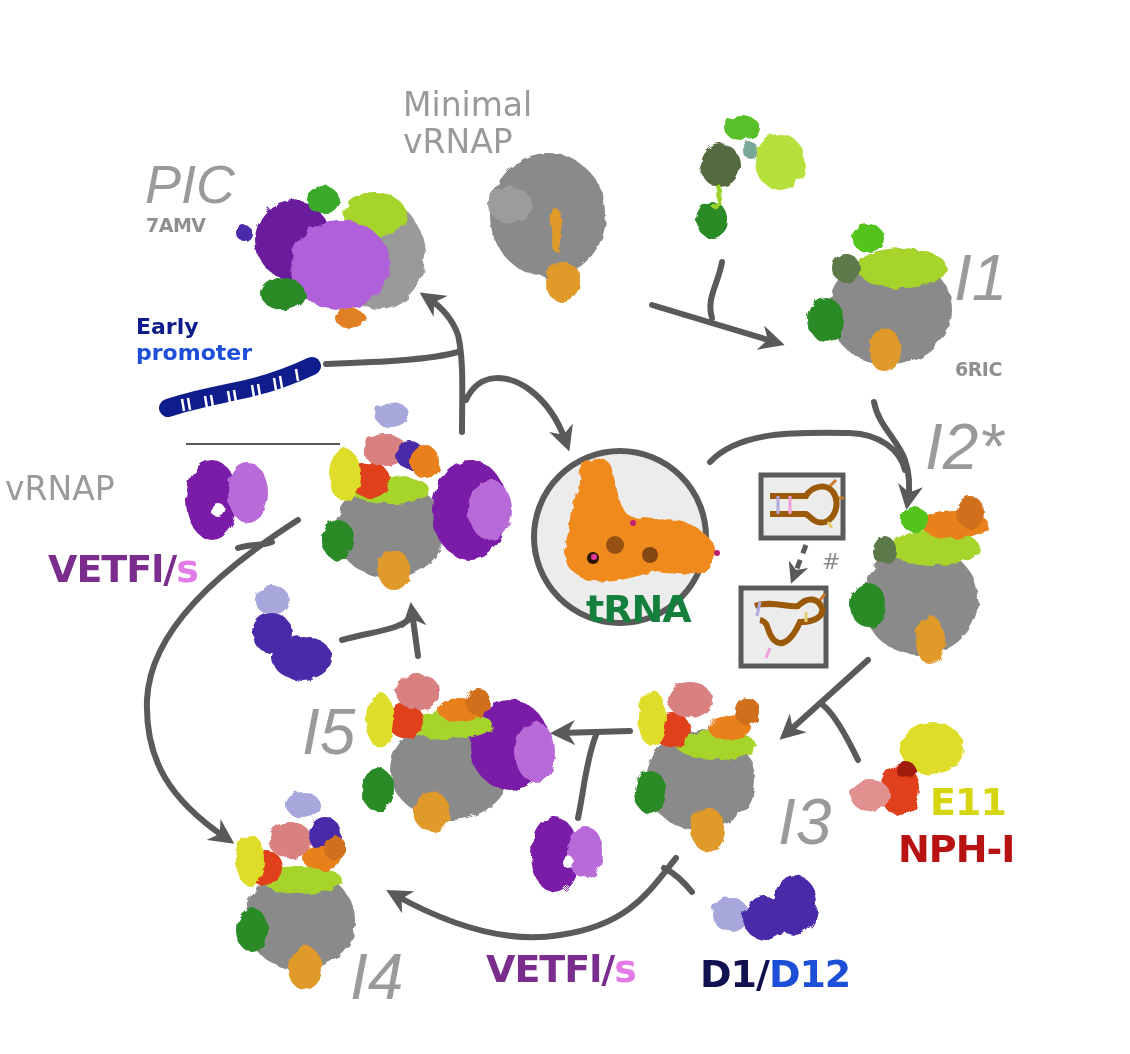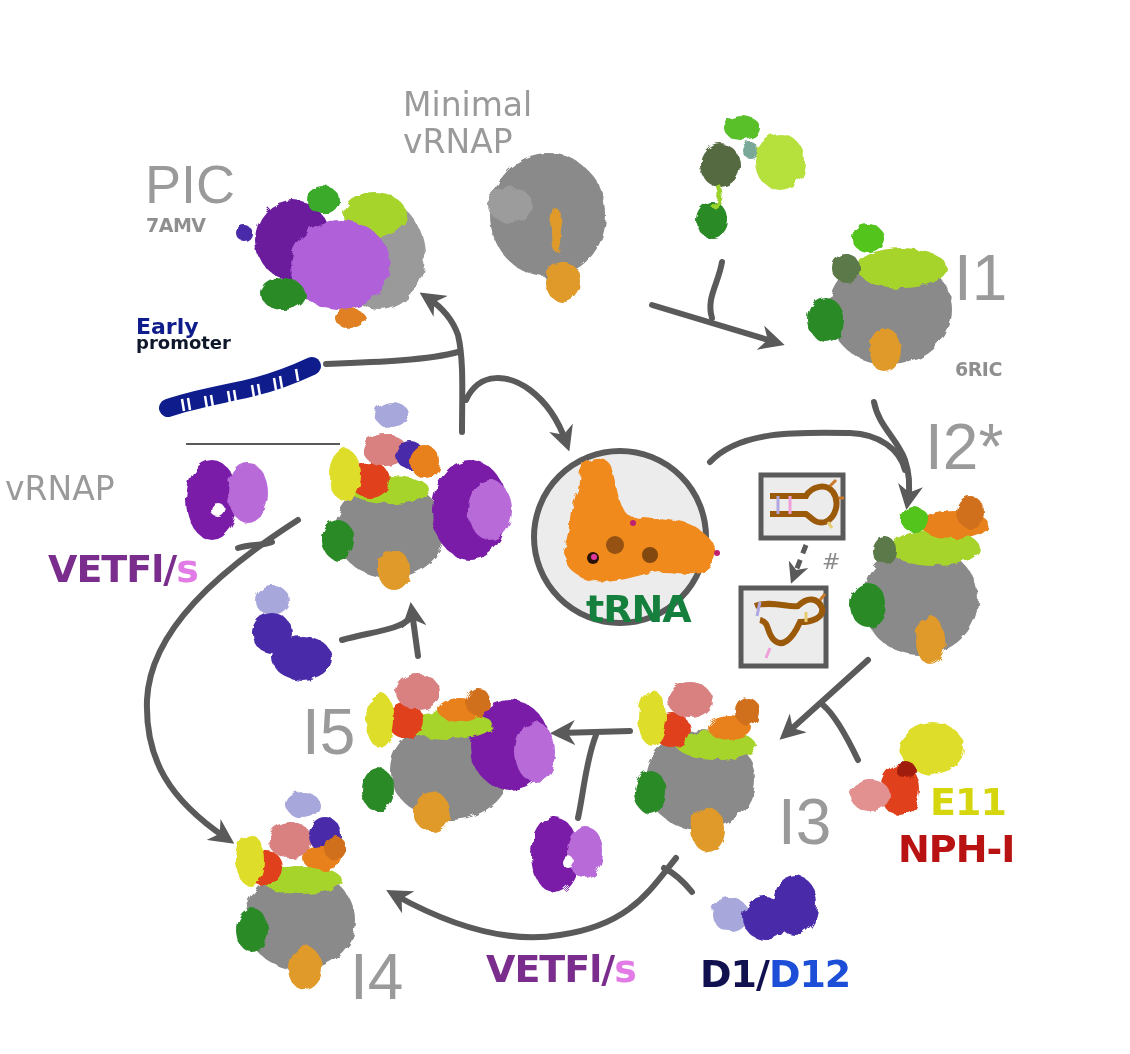--- a/index.html
+++ b/index.html
@@ -1,20 +1,20 @@
 <!DOCTYPE html>
 <html><head>
 <meta charset="utf-8">
 <style>
   html, body { margin:0; padding:0; background:#ffffff; }
   body { width:1130px; height:1054px; position:relative; overflow:hidden;
          font-family:"DejaVu Sans", sans-serif; }
   #stage { position:absolute; left:0; top:0; width:1130px; height:1054px; }
   .lbl { position:absolute; white-space:nowrap; line-height:1; }
-  .state { color:#9a9a9a; font-family:"Liberation Sans", sans-serif; font-weight:300; }
+  .state { color:#9a9a9a; font-family:"Liberation Sans", sans-serif; font-weight:300;font-style:italic; }
   .pdb { color:#8f8f8f; font-weight:bold; font-family:"DejaVu Sans", sans-serif; font-size:19px; letter-spacing:-0.5px; }
   .light { color:#9a9a9a; font-family:"DejaVu Sans", sans-serif; font-size:33px; font-weight:normal; line-height:1.05; }
   .bold { font-family:"DejaVu Sans", sans-serif; font-weight:bold; letter-spacing:-1px; }
   svg .arrow { fill:none; stroke:#5a5a5a; stroke-width:6; stroke-linecap:round; stroke-linejoin:round; }
 </style>
 </head>
 <body>
 
 <div id="stage">
 
@@ -260,21 +260,21 @@
   <div class="lbl pdb" style="left:146px;top:216px;">7AMV</div>
 
   <div class="lbl light" style="left:403px;top:88px;">Minimal</div>
   <div class="lbl light" style="left:403px;top:125px;">vRNAP</div>
 
 
   <div class="lbl state" style="left:954px;top:246px;font-size:64px;">I1</div>
   <div class="lbl pdb" style="left:955px;top:320px;margin-top:40px;">6RIC</div>
 
   <div class="lbl bold" style="left:136px;top:316px;font-size:22px;color:#0f1d8c;letter-spacing:0;">Early</div>
-  <div class="lbl bold" style="left:136px;top:334px;font-size:18px;color:#0f172a;letter-spacing:0;">promoter</div>
+  <div class="lbl bold" style="left:136px;top:342px;font-size:22px;color:#1d4ed8;letter-spacing:0;">promoter</div>
 
   <div class="lbl light" style="left:5px;top:472px;">vRNAP</div>
 
   <div class="lbl bold" style="left:48px;top:550px;font-size:38px;">
     <span style="color:#7b2d8e;">VETFl</span><span style="color:#7b2d8e;">/</span><span style="color:#e27be6;">s</span>
   </div>
 
   <div class="lbl state" style="left:925px;top:415px;font-size:64px;">I2*</div>
 
   <div class="lbl bold" style="left:586px;top:590px;font-size:38px;color:#15803d;">tRNA</div>

